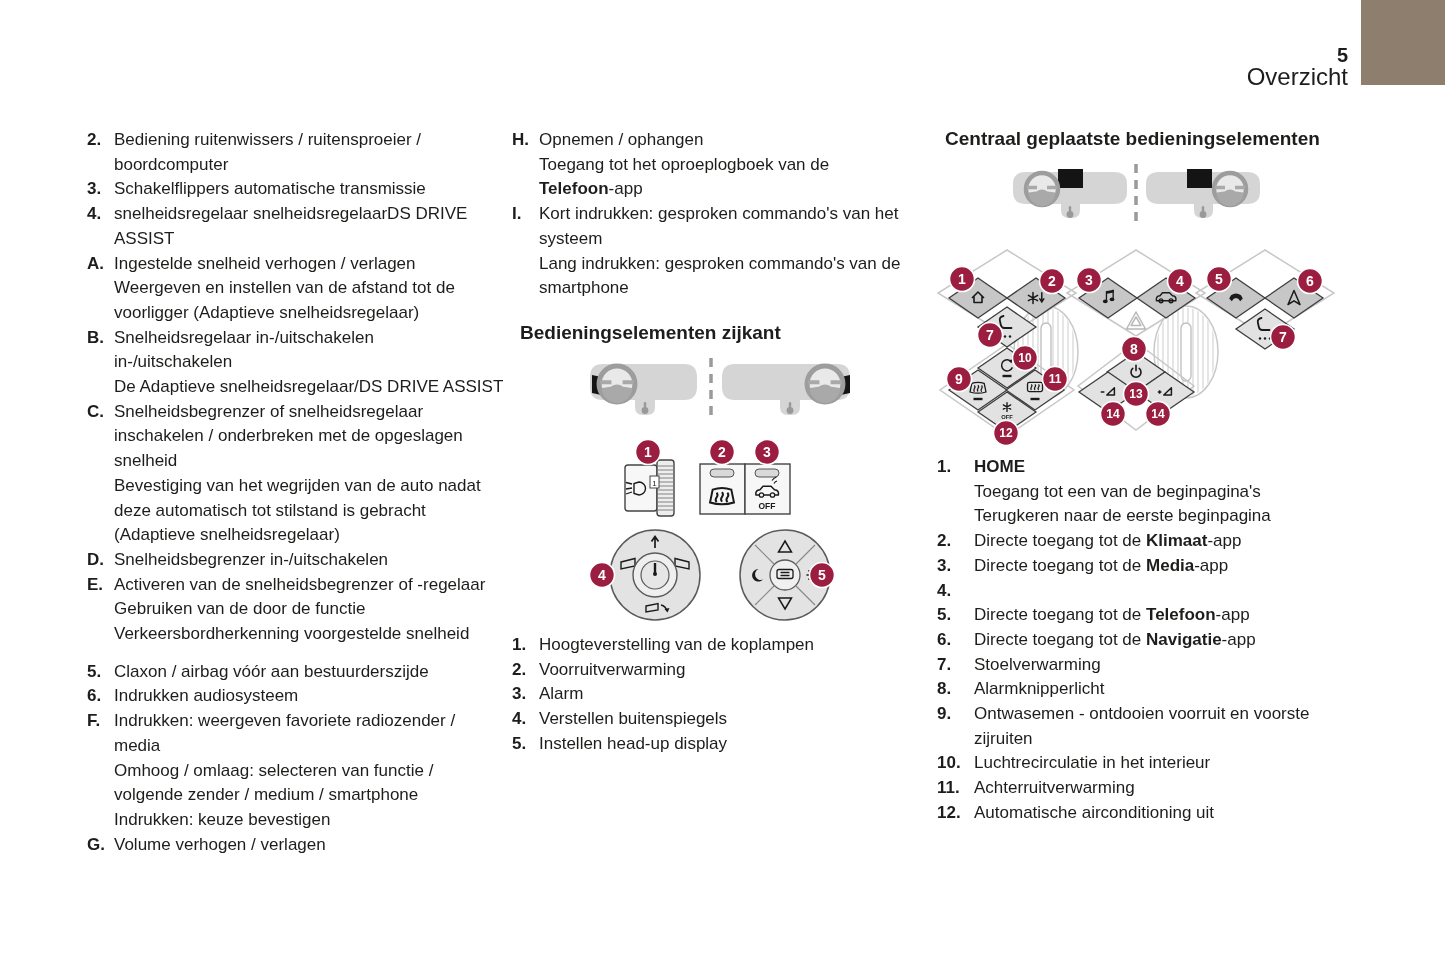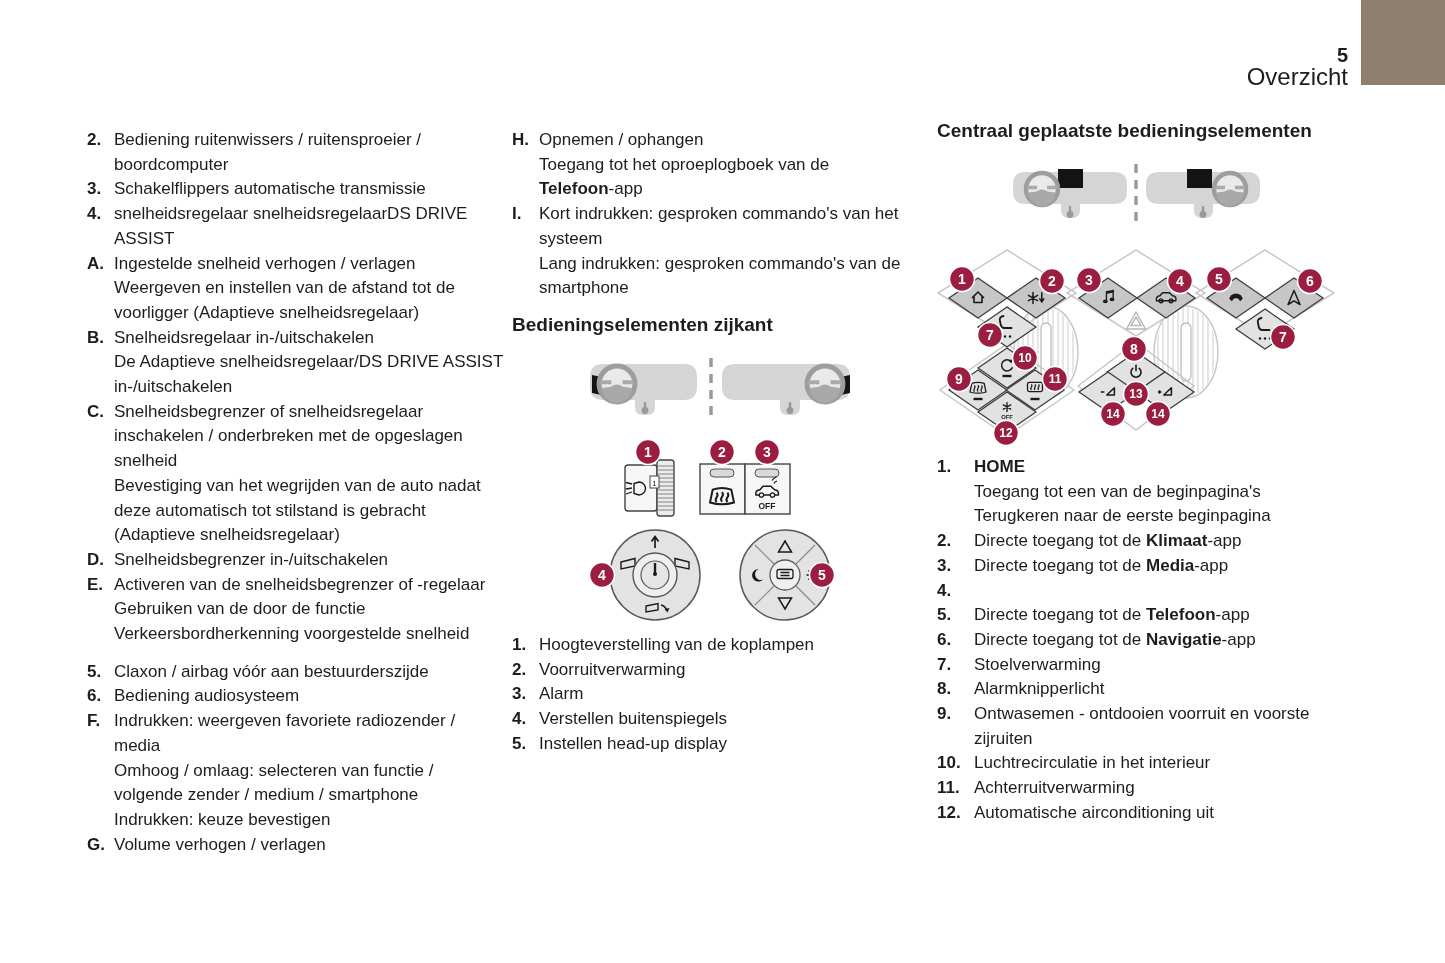--- a/index.html
+++ b/index.html
@@ -6,21 +6,21 @@
   body{width:1445px;height:963px;background:#fff;position:relative;overflow:hidden;
        font-family:"Liberation Sans",sans-serif;color:#1d1d1b;}
   .abs{position:absolute}
   .col{font-size:17px;line-height:24.7px}
   .li{display:flex}
   .li.gap{margin-top:13px}
   .marker{font-weight:700;flex:0 0 27px}
   .wide-marker .marker{flex-basis:37px}
   .line{white-space:nowrap}
   .b{font-weight:700}
-  .heading{font-size:19px;font-weight:700;line-height:22px;margin:0}
+  .heading{font-size:19px;font-weight:700;line-height:22px;margin:8px}
   #page-head{left:1100px;top:44px;width:248px;text-align:right}
   #page-num{font-size:20px;font-weight:700;line-height:22px}
   #page-section{font-size:24px;line-height:22px}
   #section-tab{left:1361px;top:0;width:84px;height:85px;background:#8d7e6d}
   #col-left{left:87px;top:128px;width:420px}
   #mid-items{left:512px;top:128px;width:410px}
   #mid-heading{left:512px;top:314px}
   #mid-list{left:512px;top:633px;width:410px}
   #right-heading{left:937px;top:120px}
   #col-right{left:937px;top:455px;width:430px}
@@ -135,22 +135,22 @@
       <div>
         <div class="line"><span>Ingestelde snelheid verhogen / verlagen</span></div>
         <div class="line"><span>Weergeven en instellen van de afstand tot de</span></div>
         <div class="line"><span>voorligger (Adaptieve snelheidsregelaar)</span></div>
       </div>
     </div>
     <div class="li">
       <span class="marker">B.</span>
       <div>
         <div class="line"><span>Snelheidsregelaar in-/uitschakelen</span></div>
+        <div class="line"><span>in-/uitschakelen</span></div>
         <div class="line"><span>De Adaptieve snelheidsregelaar/DS DRIVE ASSIST</span></div>
-        <div class="line"><span>in-/uitschakelen</span></div>
       </div>
     </div>
     <div class="li">
       <span class="marker">C.</span>
       <div>
         <div class="line"><span>Snelheidsbegrenzer of snelheidsregelaar</span></div>
         <div class="line"><span>inschakelen / onderbreken met de opgeslagen</span></div>
         <div class="line"><span>snelheid</span></div>
         <div class="line"><span>Bevestiging van het wegrijden van de auto nadat</span></div>
         <div class="line"><span>deze automatisch tot stilstand is gebracht</span></div>
@@ -173,21 +173,21 @@
     </div>
     <div class="li gap">
       <span class="marker">5.</span>
       <div>
         <div class="line"><span>Claxon / airbag vóór aan bestuurderszijde</span></div>
       </div>
     </div>
     <div class="li">
       <span class="marker">6.</span>
       <div>
-        <div class="line"><span>Bediening audiosysteem</span></div>
+        <div class="line"><span>Indrukken audiosysteem</span></div>
       </div>
     </div>
     <div class="li">
       <span class="marker">F.</span>
       <div>
         <div class="line"><span>Indrukken: weergeven favoriete radiozender /</span></div>
         <div class="line"><span>media</span></div>
         <div class="line"><span>Omhoog / omlaag: selecteren van functie /</span></div>
         <div class="line"><span>volgende zender / medium / smartphone</span></div>
         <div class="line"><span>Indrukken: keuze bevestigen</span></div>

